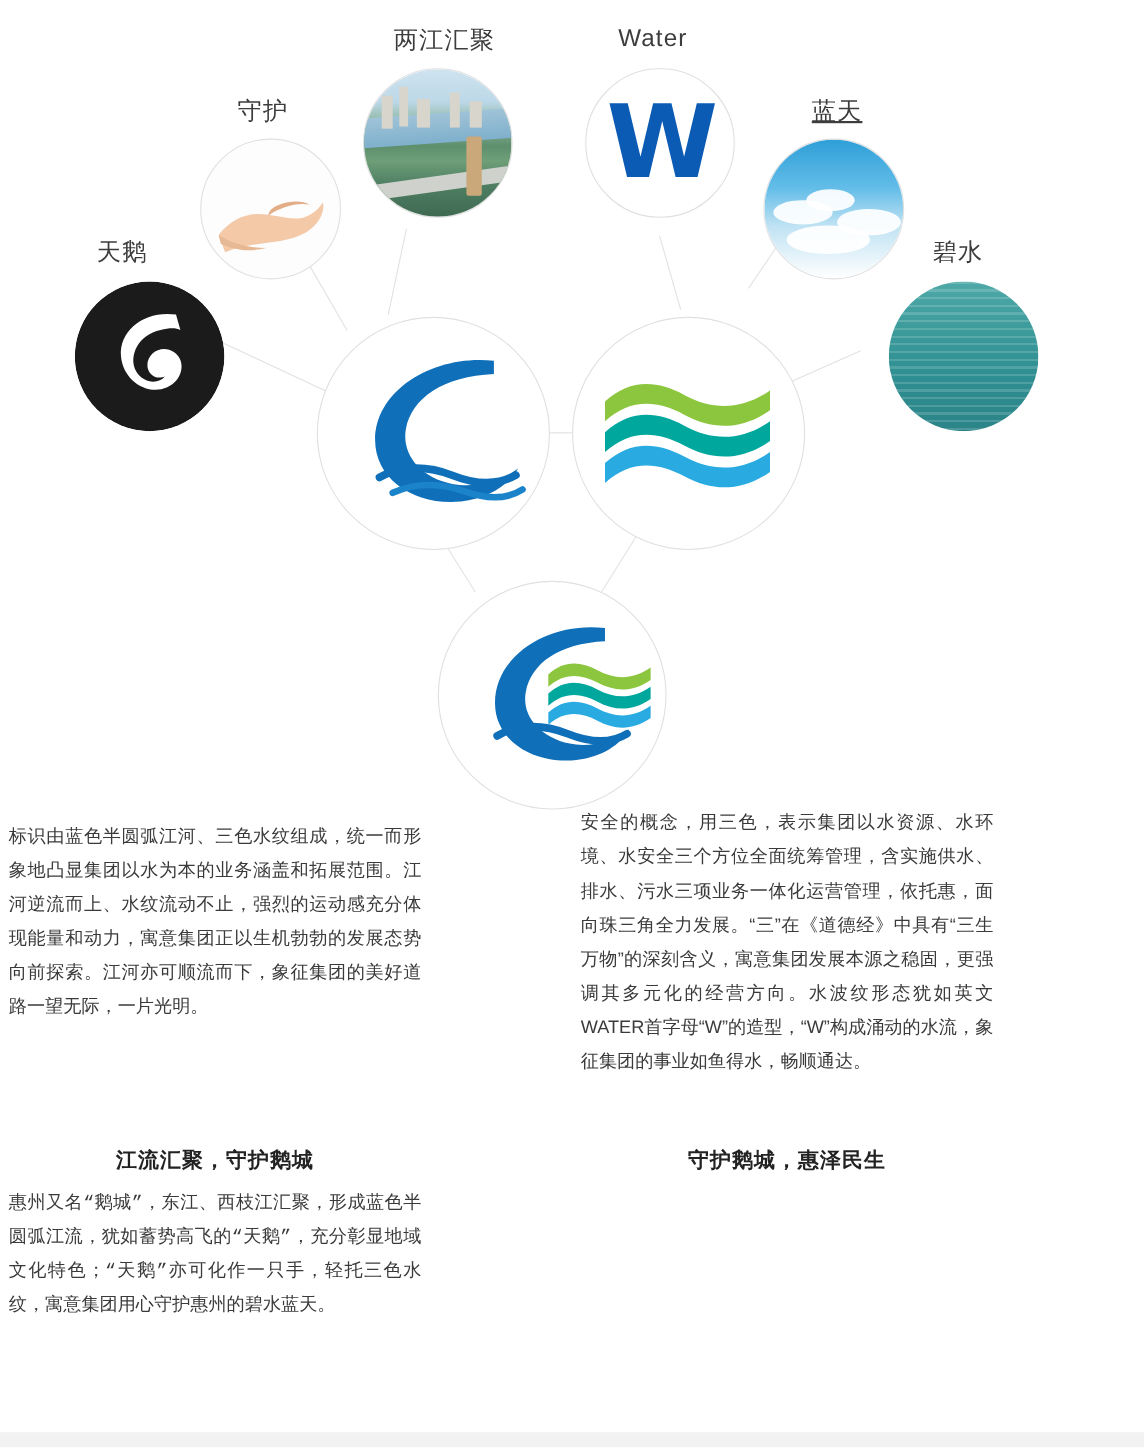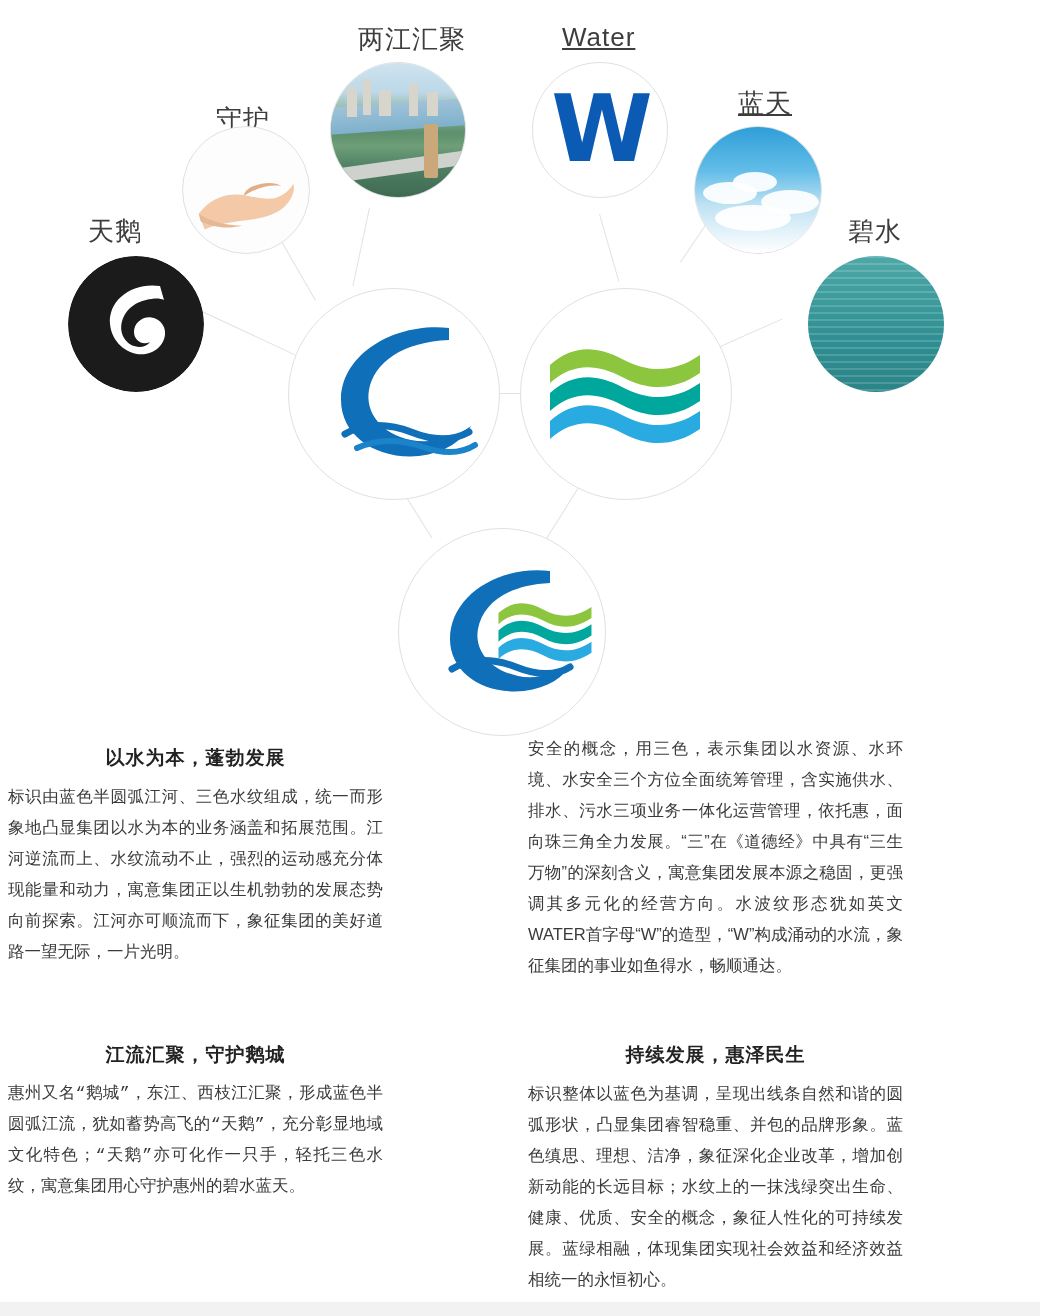--- a/index.html
+++ b/index.html
@@ -28,21 +28,21 @@
     border-radius:50%;
     background:#fff;
     box-sizing:border-box;
     overflow:hidden;
   }
   .node.ring{
     border:1px solid #e0e0e0;
   }
   .label{
     position:absolute;
-    font-size:26px;
+    font-size:22px;
     color:#3d3d3d;
     white-space:nowrap;
     letter-spacing:1px;
   }
   
   .swan-circle{
     width:136px;height:136px;
     background:#1b1b1b;
     border-radius:50%;
     position:relative;
@@ -143,23 +143,23 @@
   <div class="line" style="left:276px;top:231px;width:80px;transform:rotate(60deg);"></div>
   <div class="line" style="left:370px;top:208px;width:80px;transform:rotate(102deg);"></div>
   <div class="line" style="left:474px;top:393px;width:52px;transform:rotate(0deg);"></div>
   <div class="line" style="left:600px;top:214px;width:70px;transform:rotate(74deg);"></div>
   <div class="line" style="left:680px;top:262px;width:52px;transform:rotate(-56deg);"></div>
   <div class="line" style="left:700px;top:355px;width:90px;transform:rotate(-24deg);"></div>
   <div class="line" style="left:390px;top:470px;width:80px;transform:rotate(58deg);"></div>
   <div class="line" style="left:585px;top:478px;width:82px;transform:rotate(122deg);"></div>
 
   <div class="label" style="left:88px;top:214px;">天鹅</div>
-  <div class="label" style="left:216px;top:102px;font-family:Liberation Mono, monospace;">守护</div>
+  <div class="label" style="left:216px;top:86px;font-family:Liberation Mono, monospace;">守护</div>
   <div class="label" style="left:358px;top:22px;">两江汇聚</div>
-  <div class="label" style="left:562px;top:22px;text-decoration:underline;">Water</div>
+  <div class="label" style="left:562px;top:22px;">Water</div>
   <div class="label" style="left:738px;top:86px;text-decoration:underline;">蓝天</div>
   <div class="label" style="left:848px;top:214px;">碧水</div>
 
   <div class="node" style="left:68px;top:256px;width:136px;height:136px;">
     <div class="swan-circle">
       <svg class="swan-inner" viewBox="0 0 78 88">
         <path d="M62 6 C34 2 10 20 12 44 C14 66 36 80 54 72 C68 66 72 48 60 40 C50 33 36 40 36 52 C36 60 44 66 52 62 C46 70 32 68 26 58 C18 44 28 24 48 20 C56 18 62 18 66 20 Z" fill="#ffffff"></path>
       </svg>
     </div>
   </div>
@@ -228,33 +228,31 @@
         <path d="M4 82 C26 62 50 62 76 76 C102 90 128 90 154 72 L154 90 C128 108 102 108 76 94 C50 80 26 80 4 100 Z" fill="#29abe2"></path>
       </g>
     </svg>
   </div>
 
 </div>
 
 <div class="texts">
 
   <div class="col colL" style="top:0;">
-    <div class="blk-title">以水为本，蓬勃发展</div>
     <div class="blk-body">标识由蓝色半圆弧江河、三色水纹组成，统一而形象地凸显集团以水为本的业务涵盖和拓展范围。江河逆流而上、水纹流动不止，强烈的运动感充分体现能量和动力，寓意集团正以生机勃勃的发展态势向前探索。江河亦可顺流而下，象征集团的美好道路一望无际，一片光明。</div>
   </div>
 
   <div class="col colR" style="top:-12px;">
     <div class="blk-body">安全的概念，用三色，表示集团以水资源、水环境、水安全三个方位全面统筹管理，含实施供水、排水、污水三项业务一体化运营管理，依托惠，面向珠三角全力发展。“三”在《道德经》中具有“三生万物”的深刻含义，寓意集团发展本源之稳固，更强调其多元化的经营方向。水波纹形态犹如英文WATER首字母“W”的造型，“W”构成涌动的水流，象征集团的事业如鱼得水，畅顺通达。</div>
   </div>
 
   <div class="col colL" style="top:297px;font-family:Liberation Mono, monospace;">
     <div class="blk-title">江流汇聚，守护鹅城</div>
     <div class="blk-body">惠州又名“鹅城”，东江、西枝江汇聚，形成蓝色半圆弧江流，犹如蓄势高飞的“天鹅”，充分彰显地域文化特色；“天鹅”亦可化作一只手，轻托三色水纹，寓意集团用心守护惠州的碧水蓝天。</div>
   </div>
 
   <div class="col colR" style="top:297px;">
-    <div class="blk-title">持续发展，惠泽民生</div>
-    <div class="blk-body">标识整体以蓝色为基调，呈现出线条自然和谐的圆弧形状，凸显集团睿智稳重、并包的品牌形象。蓝色缜思、理想、洁净，象征深化企业改革，增加创新动能的长远目标；水纹上的一抹浅绿突出生命、健康、优质、安全的概念，象征人性化的可持续发展。蓝绿相融，体现集团实现社会效益和经济效益相统一的永恒初心。</div>
+    <div class="blk-title">守护鹅城，惠泽民生</div>
   </div>
 
 </div>
 
 <div class="footbar"></div>
 
 </body></html>

